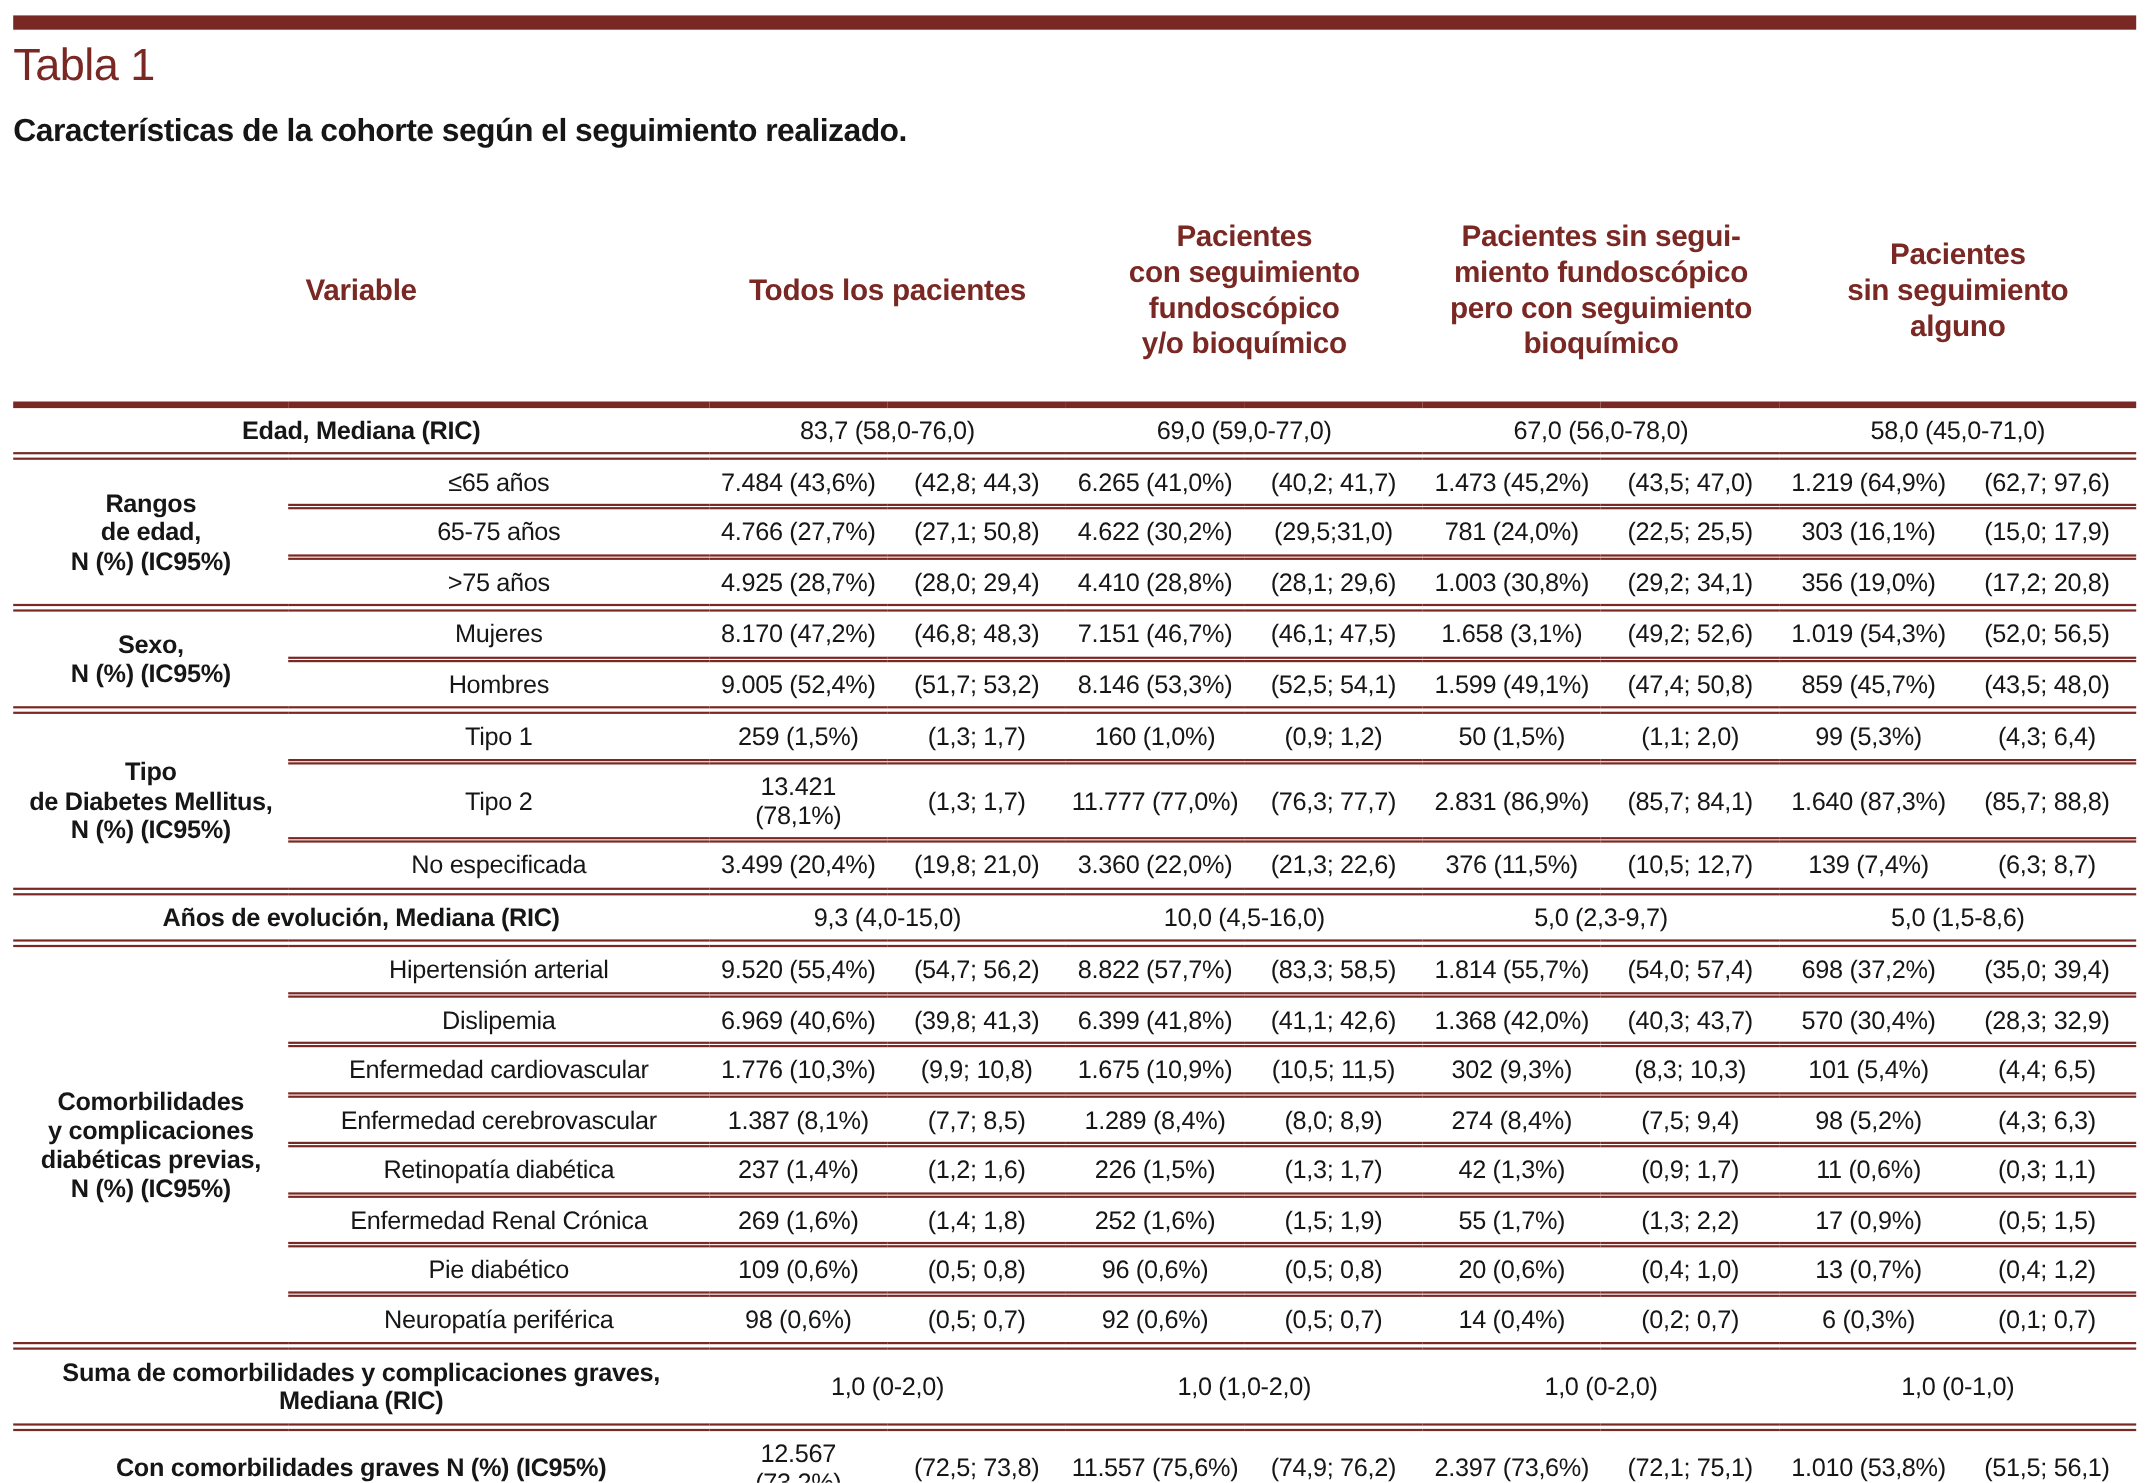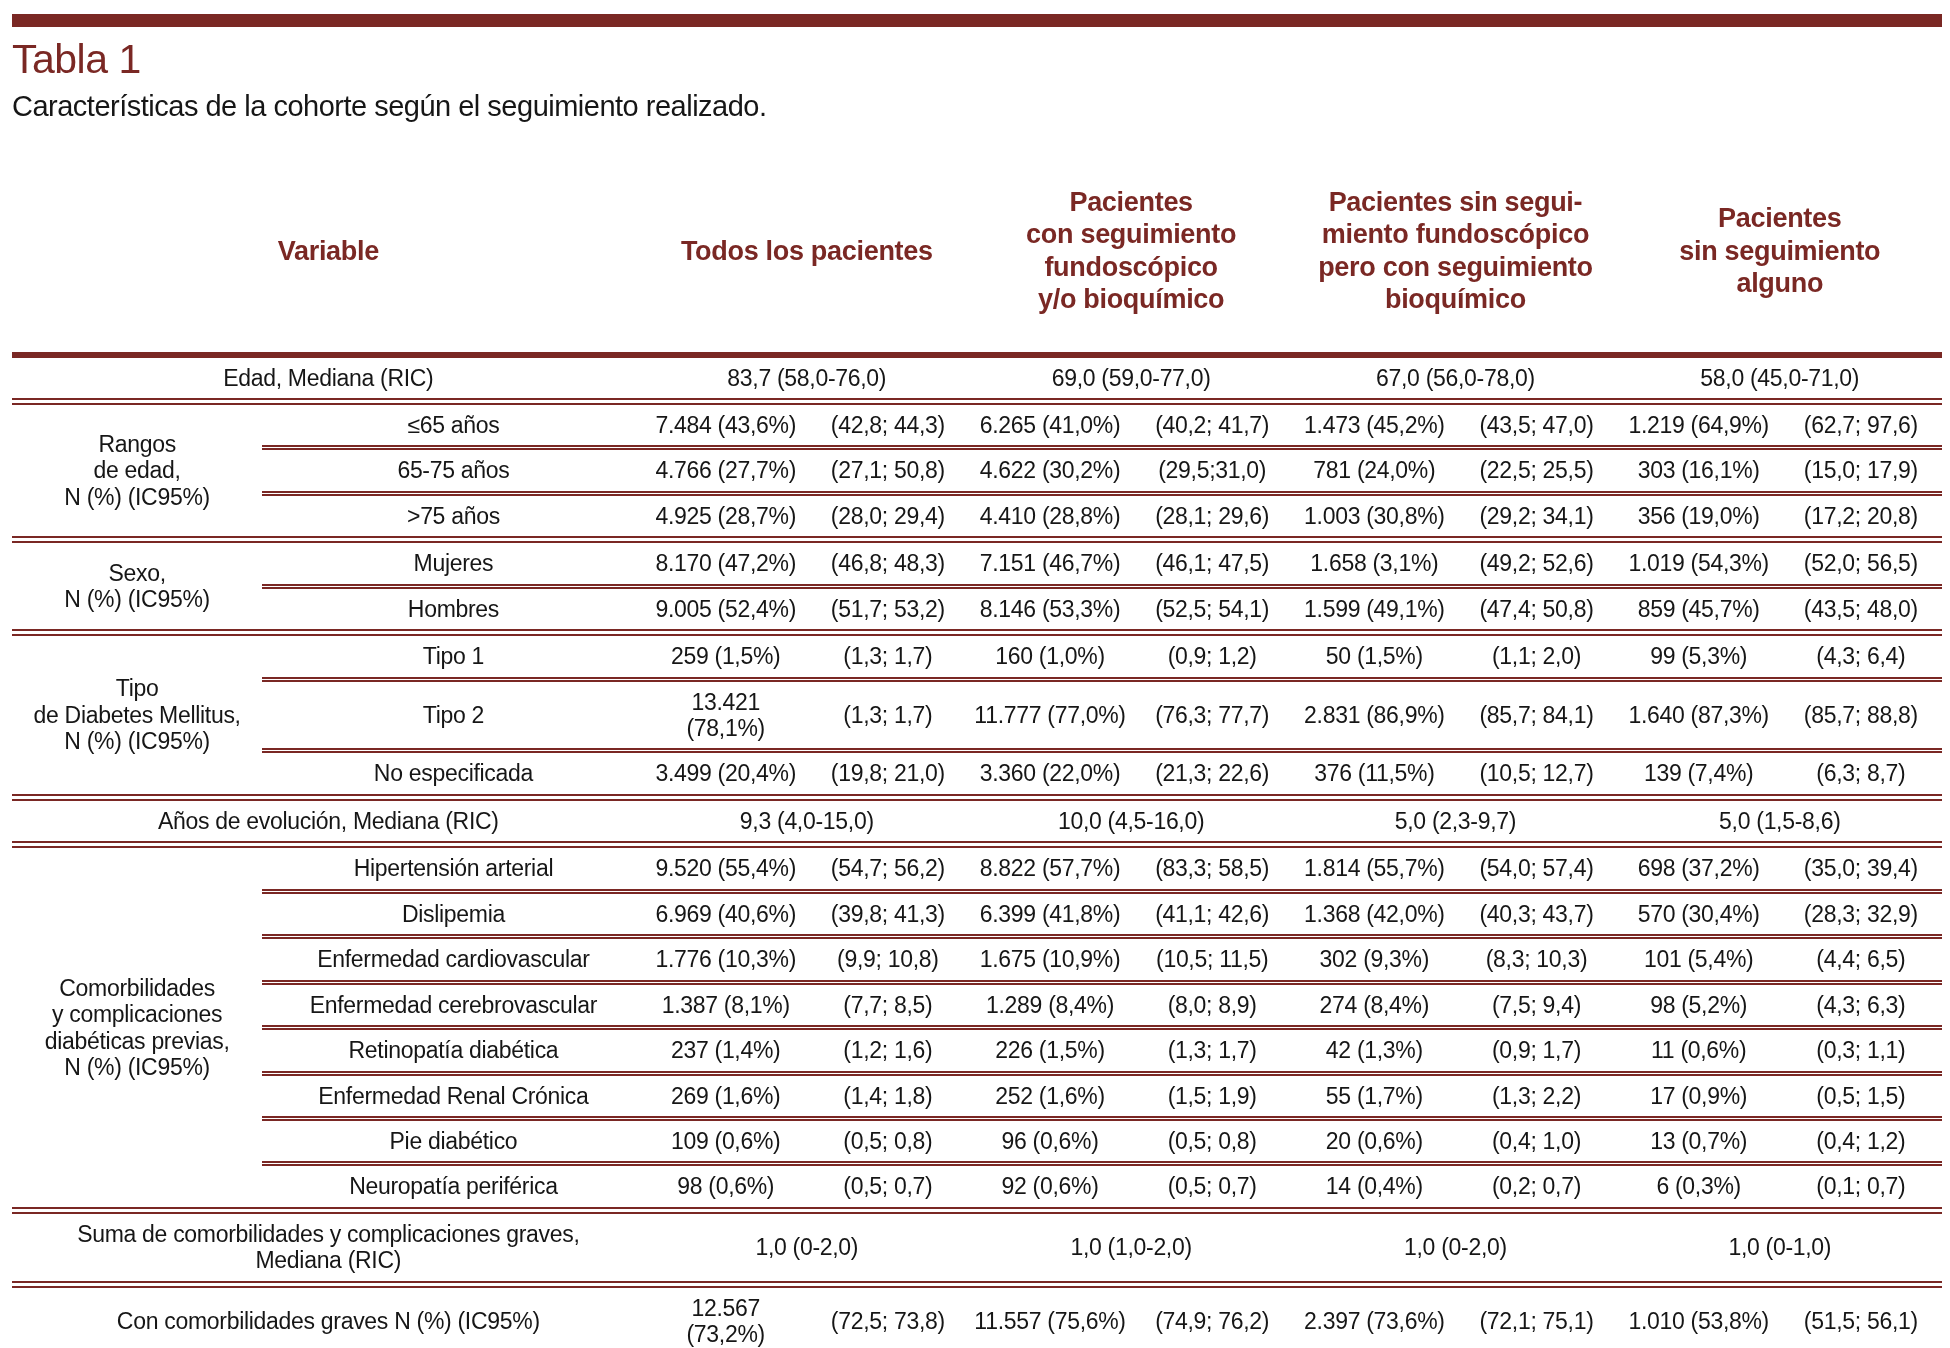--- a/index.html
+++ b/index.html
@@ -21,23 +21,23 @@
   }
   .title{
     margin:9px 0 0 12px;
     color:var(--accent);
     font-size:41px;
     font-weight:normal;
     letter-spacing:-0.5px;
     line-height:1.15;
   }
   .subtitle{
-    margin:6px 0 0 12px;
+    margin:19px 0 0 12px;
     font-size:29px;
-    font-weight:normal;
+    font-weight:bold;
     letter-spacing:-0.5px;
     line-height:1.2;
   }
   table.cohort{
     margin:0 0 0 12px;
     width:1930px;
     border-collapse:collapse;
     table-layout:fixed;
   }
   col.c-group{width:250px;}
@@ -57,21 +57,21 @@
   }
   tbody td{
     font-size:23px;
     line-height:1.15;
     letter-spacing:-0.3px;
     text-align:center;
     vertical-align:middle;
     padding:7px 5px;
     white-space:pre-wrap;
   }
-  td.group-label, td.row-label{font-weight:normal;}
+  td.group-label, td.row-label{font-weight:bold;}
   td.bold{font-weight:bold;}
   .b-sub{border-bottom:5px double var(--accent);}
   .b-major{border-bottom:7px double var(--accent);}
   .b-final{border-bottom:7px solid var(--accent);}
 </style>
 </head>
 <body>
 
 <div class="top-bar"></div>
 

